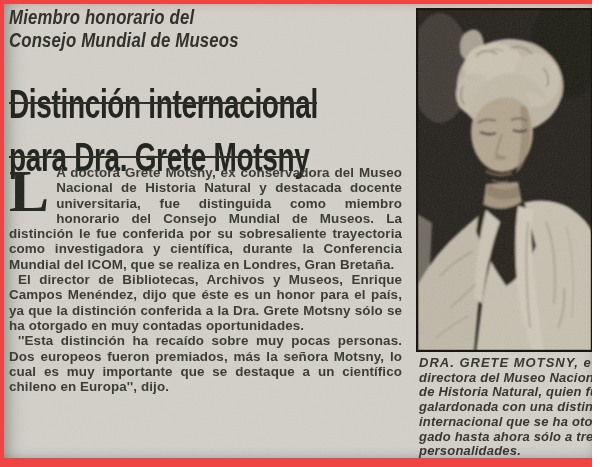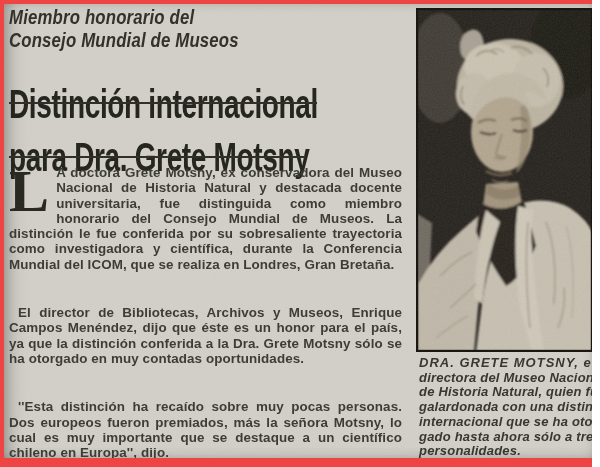--- a/index.html
+++ b/index.html
@@ -30,21 +30,21 @@
   #headline-2{top:104px;}
   .rule{position:absolute;left:5px;height:2px;background:#2c2c25;}
   #rule-1{top:98px;width:308px;}
   #rule-2{top:152px;width:297px;}
   .body-col{
     position:absolute;left:5px;top:161px;width:393px;
     font-size:13.4px;line-height:15.3px;font-weight:700;color:var(--ink,#3a3a33);
     text-align:justify;letter-spacing:.1px;
   }
   .body-col p{margin:0;}
-  .body-col p + p{text-indent:9px;margin-top:33px;}
+  .body-col p + p{text-indent:9px;}
   .dropcap{
     float:left;font-family:"Liberation Serif",serif;font-weight:700;
     font-size:60px;line-height:46px;margin:3px 7px 0 0;color:#26261f;
   }
   .photo-frame{
     position:absolute;left:412px;top:4px;width:177px;height:344px;
   }
   .photo-frame svg{display:block;width:100%;height:100%;}
   .caption{
     position:absolute;left:415px;top:352px;width:200px;

